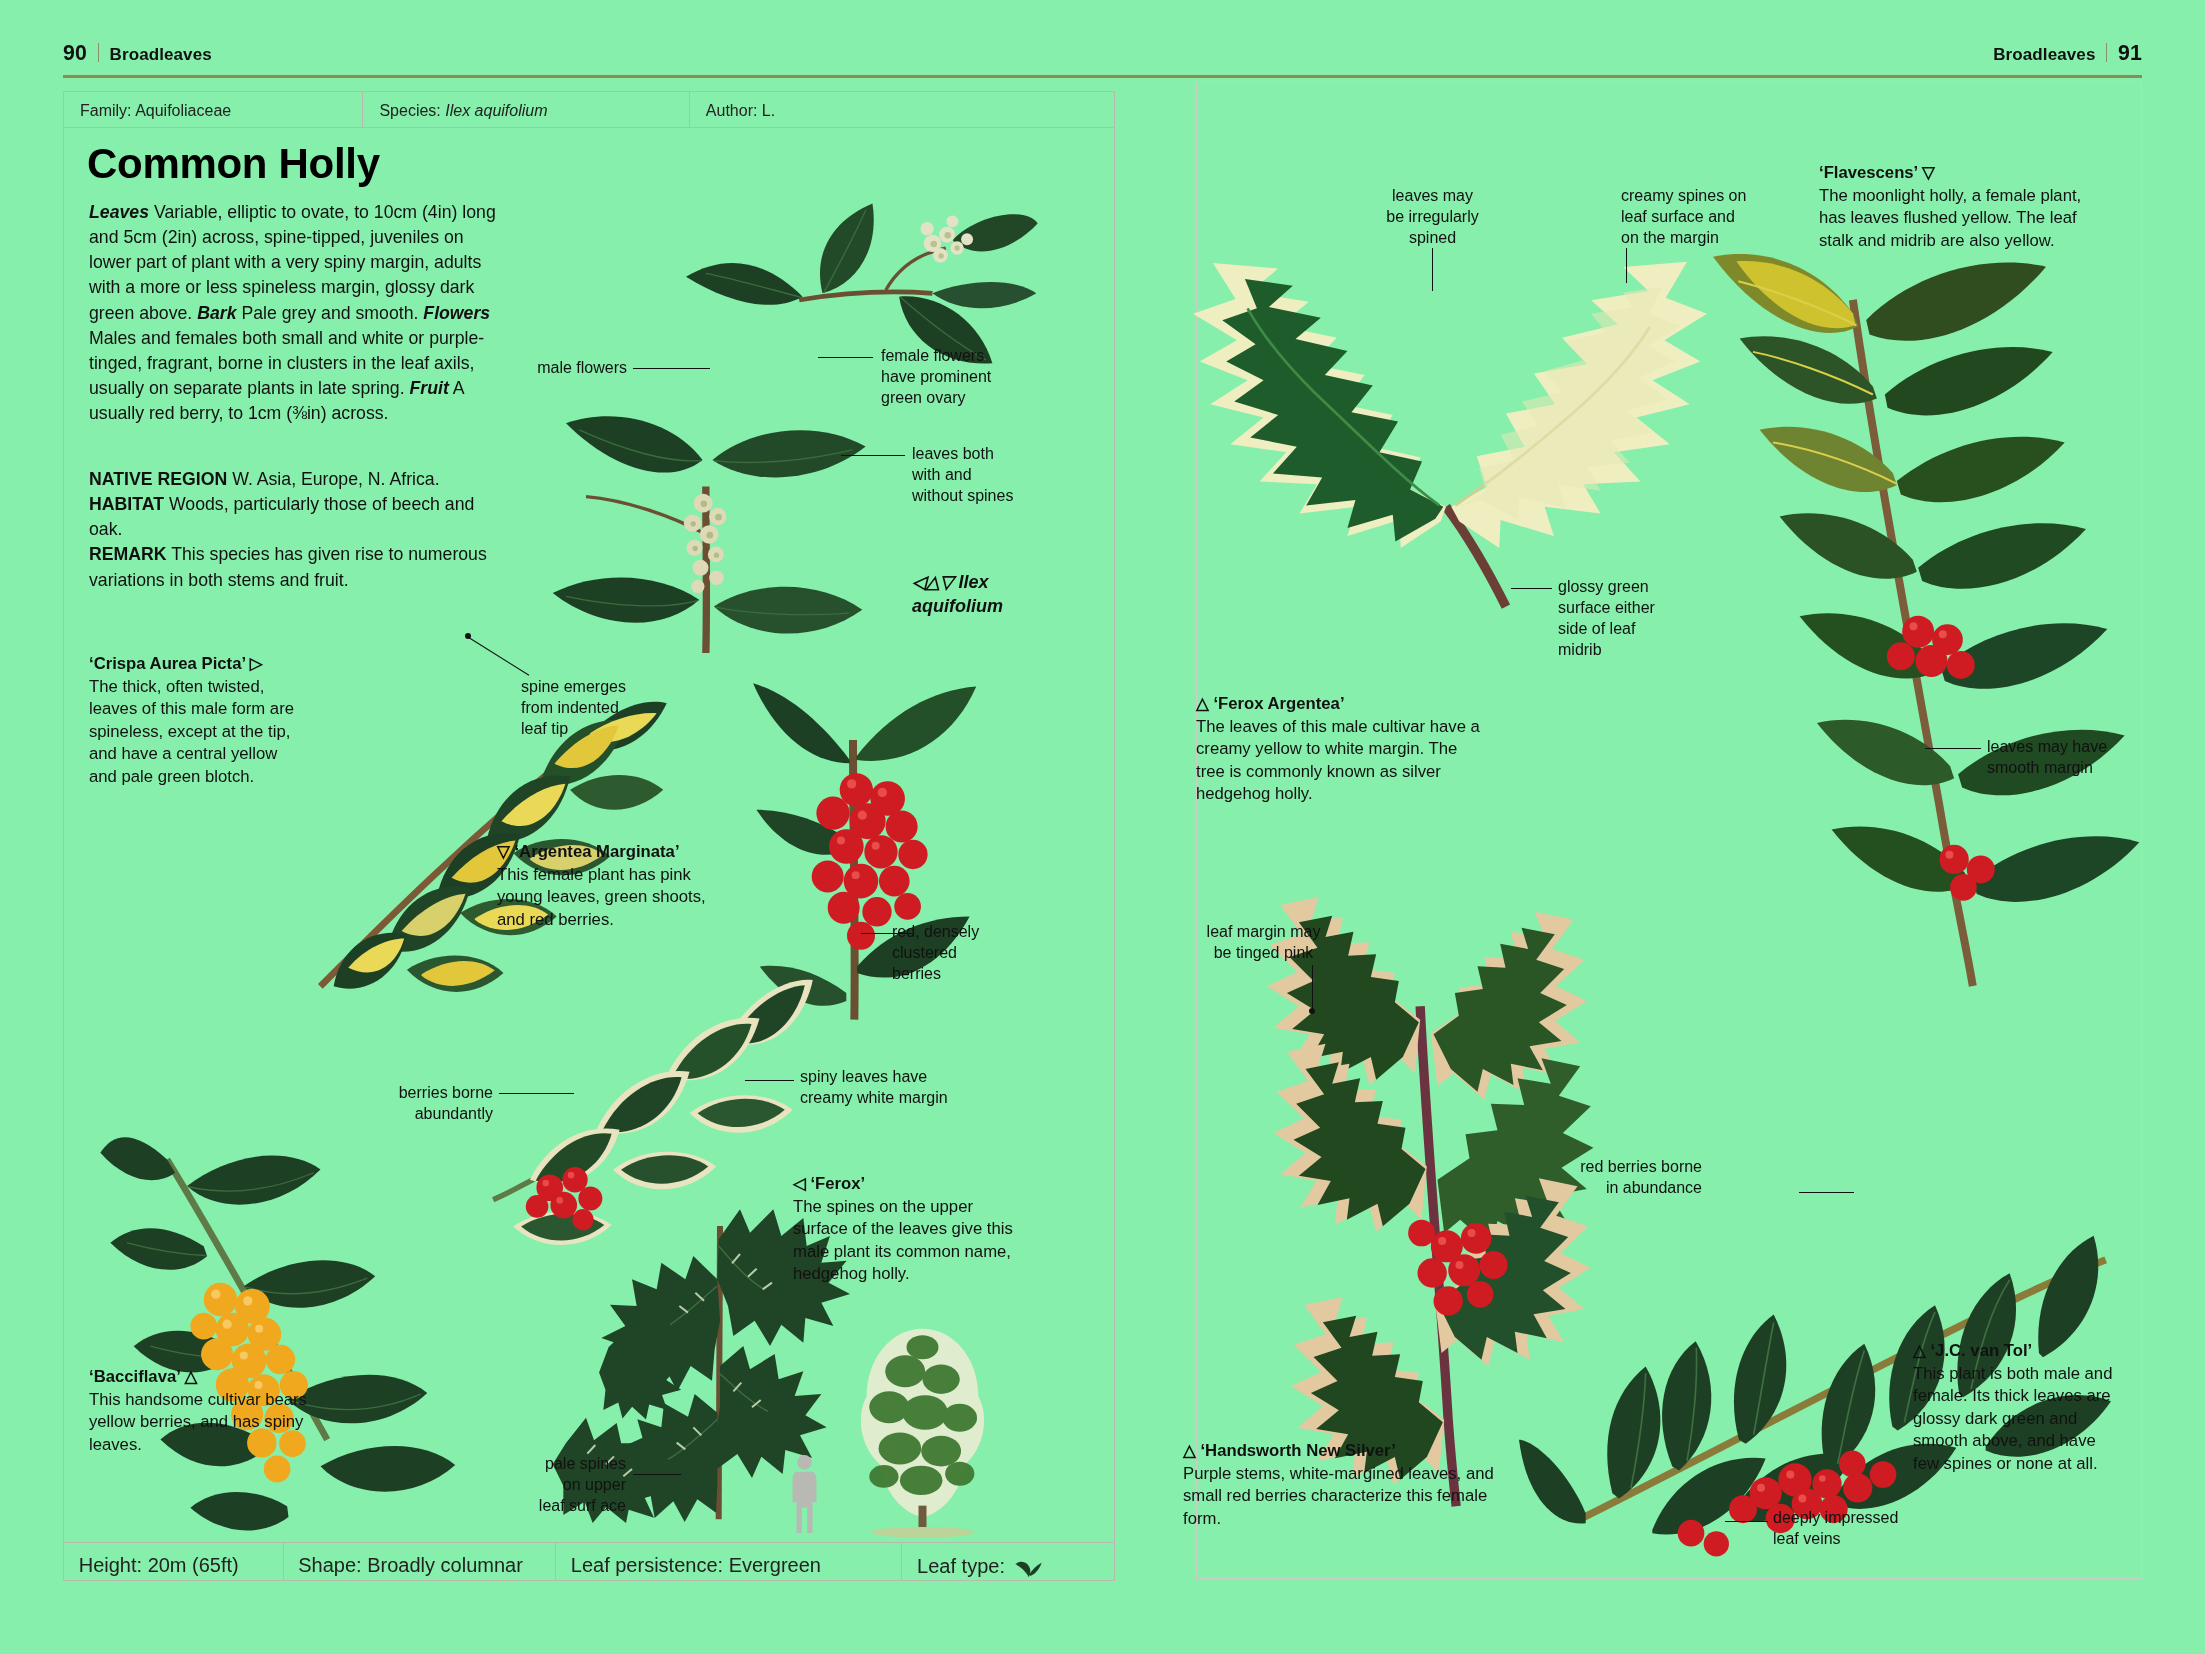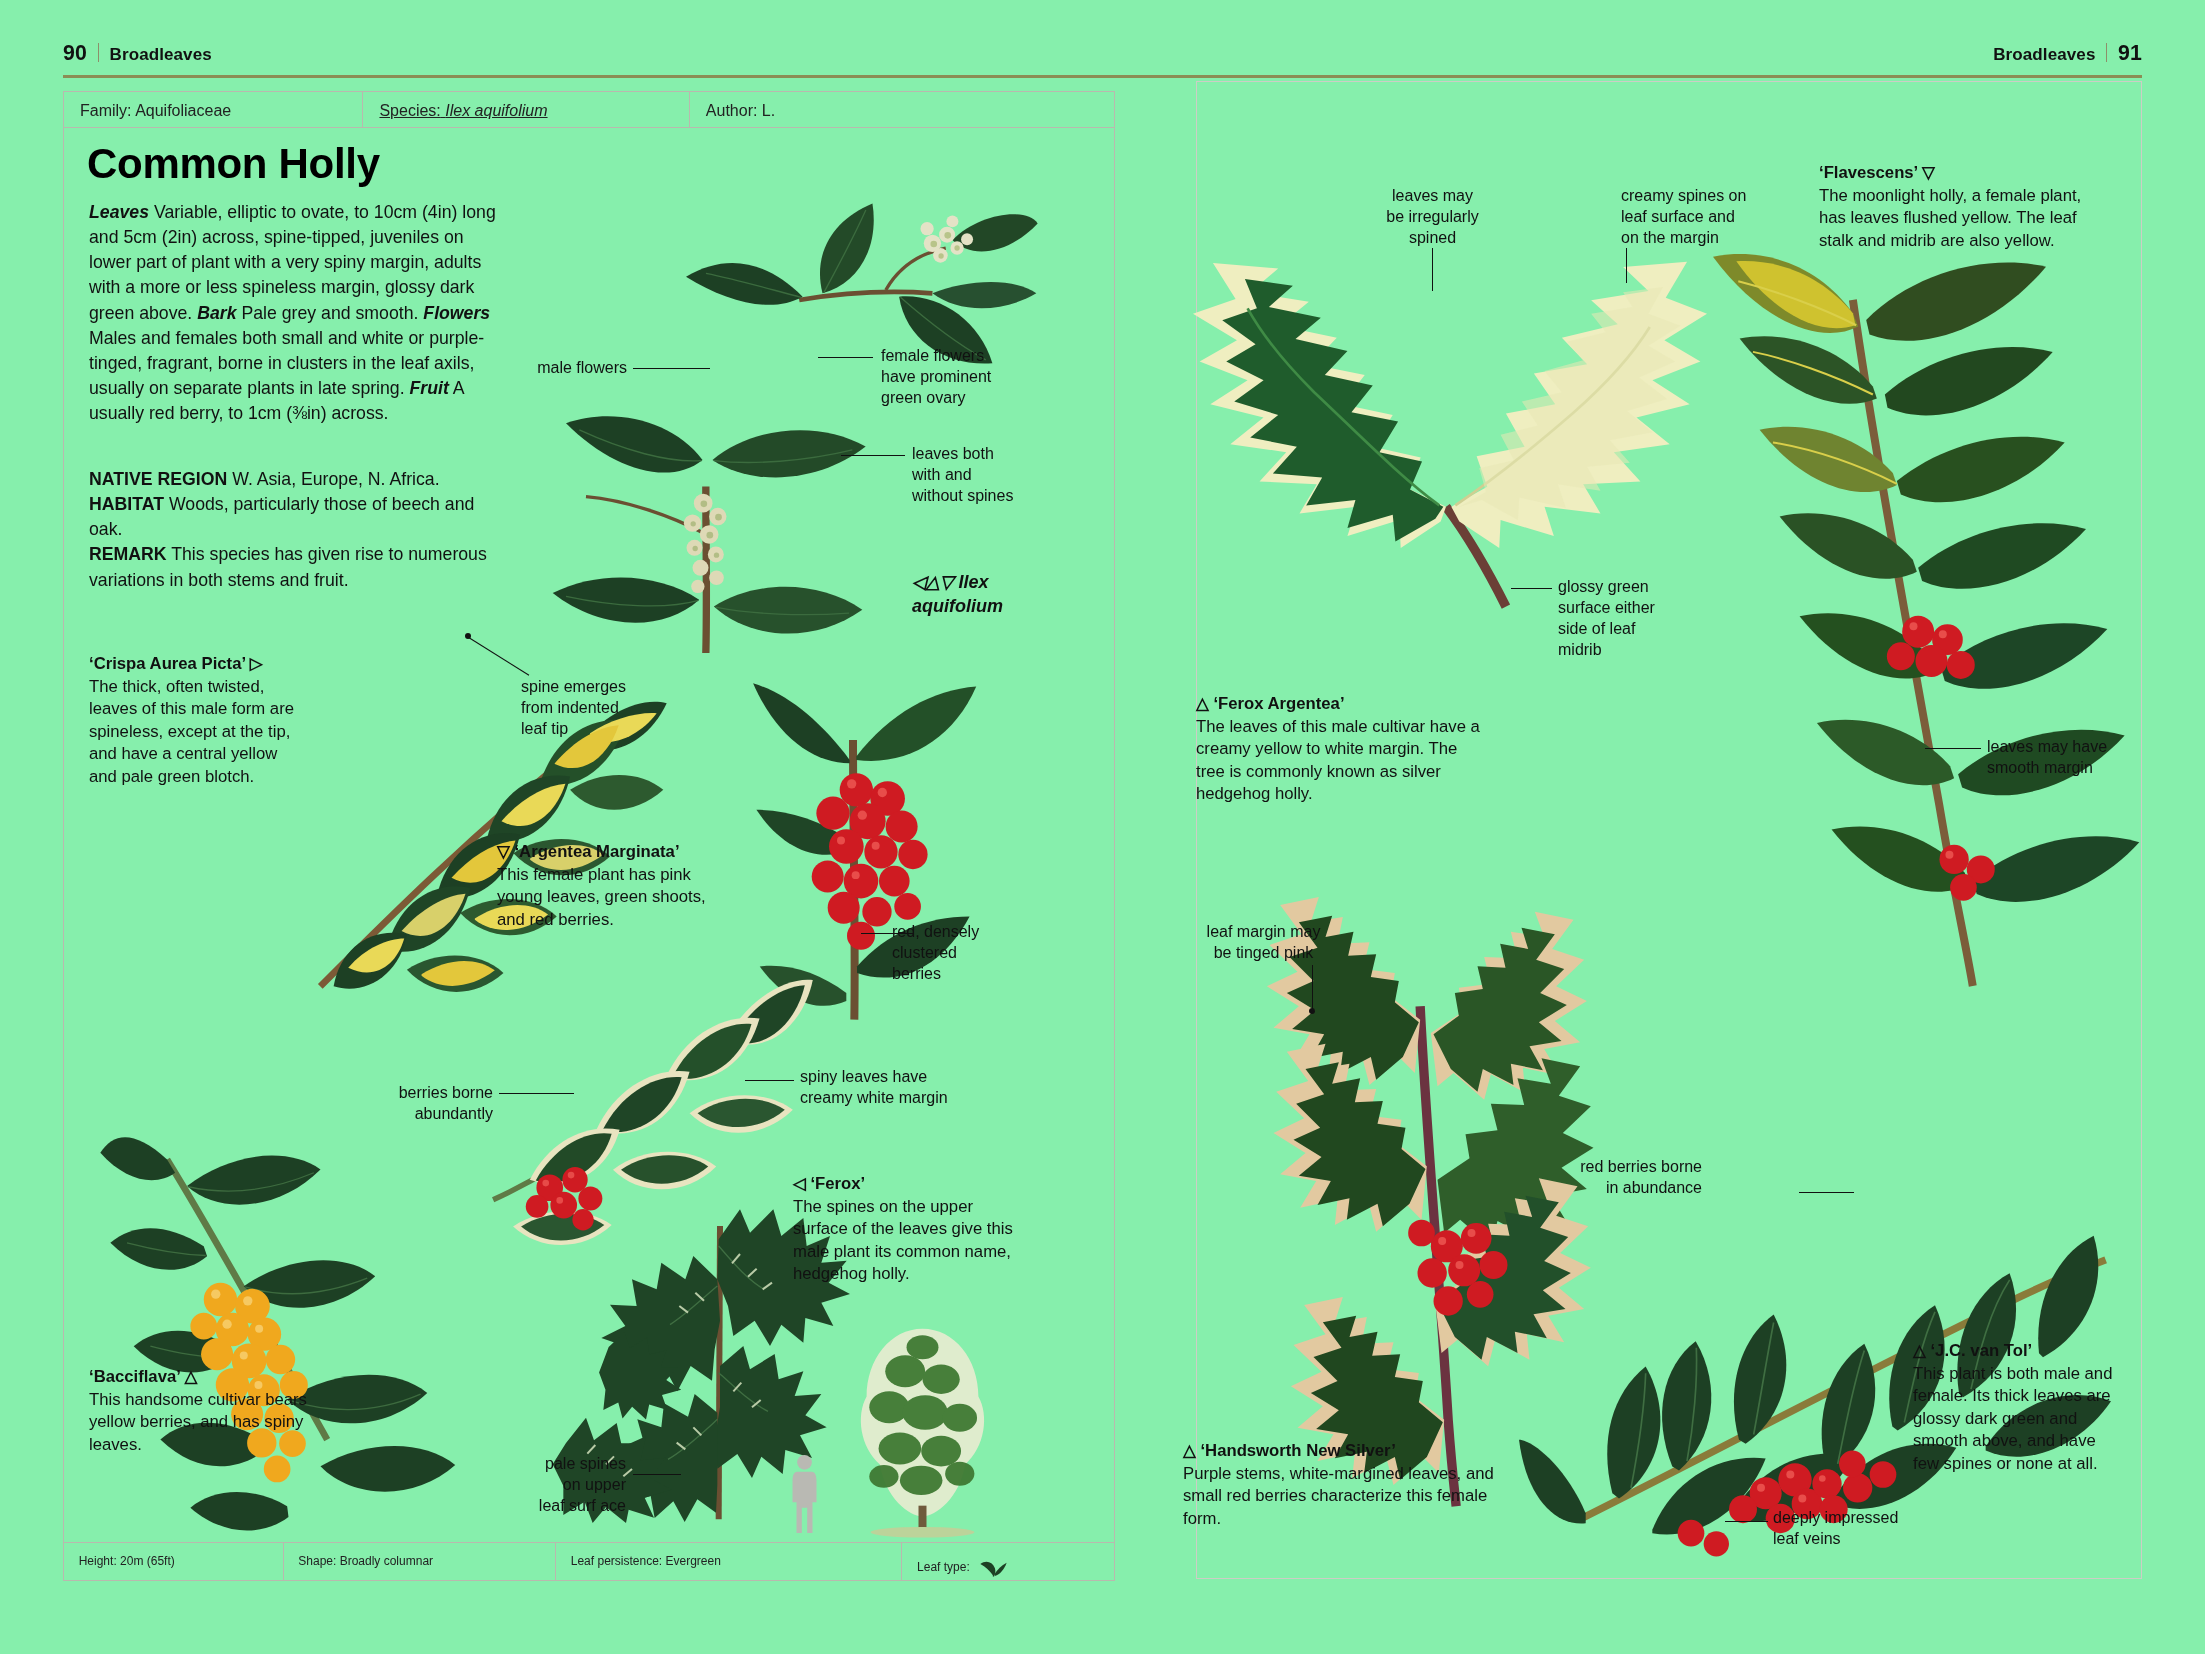--- a/index.html
+++ b/index.html
@@ -71,33 +71,33 @@
     color: #222;
   }
   .spec-bar .cell {
     padding: 10px 0 0 16px;
     box-sizing: border-box;
     border-right: 0.7px solid #b9b9ae;
     height: 100%;
   }
   .spec-bar .cell:last-child { border-right: none; }
   .c1 { width: 300px; }
-  .c2 { width: 327px; text-decoration: underline; }
+  .c2 { width: 327px; }
   .c3 { width: 425px; }
 
   .bottom-bar {
     position: absolute;
     left: 63px;
     top: 1542px;
     width: 1052px;
     height: 39px;
     border: 0.7px solid #b9b9ae;
     box-sizing: border-box;
     display: flex;
-    font-size: 12px;
+    font-size: 20px;
     color: #222;
   }
   .bottom-bar .cell {
     padding: 10.7px 0 0 14.7px;
     box-sizing: border-box;
     border-right: 0.7px solid #b9b9ae;
     height: 100%;
   }
   .bottom-bar .cell:last-child { border-right: none; }
   .b1 { width: 220px; }

